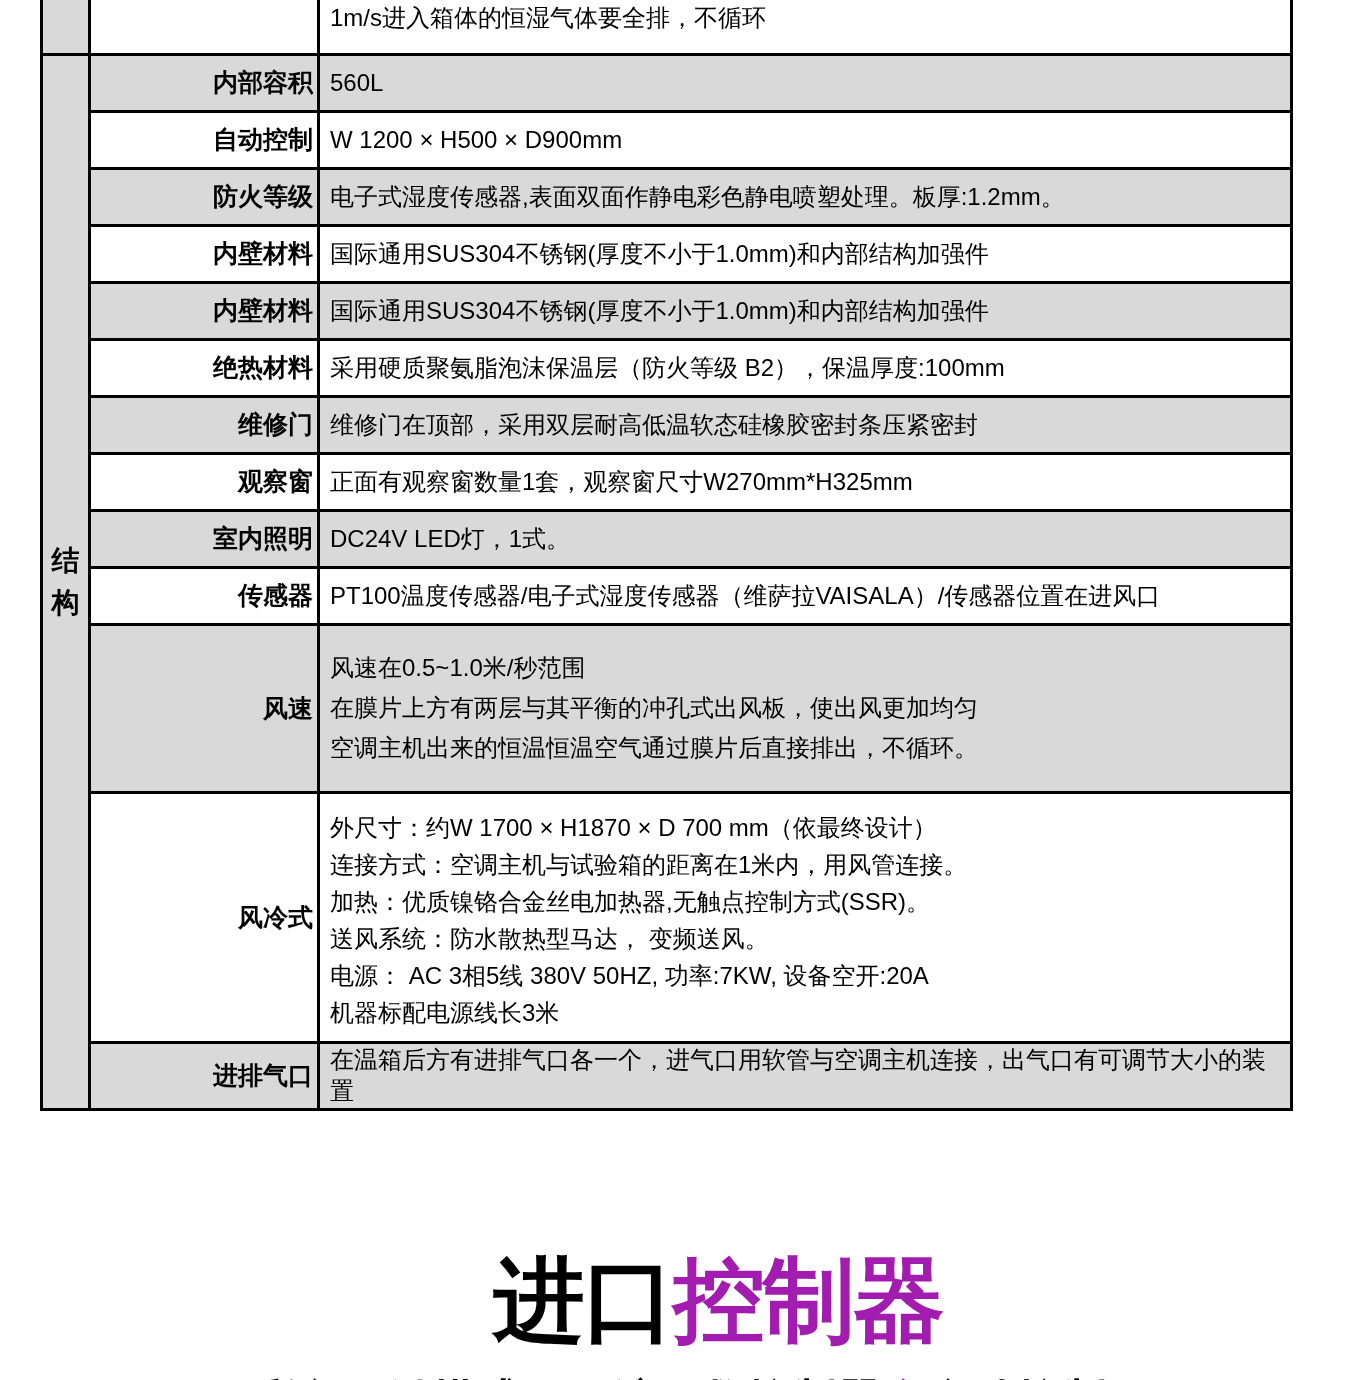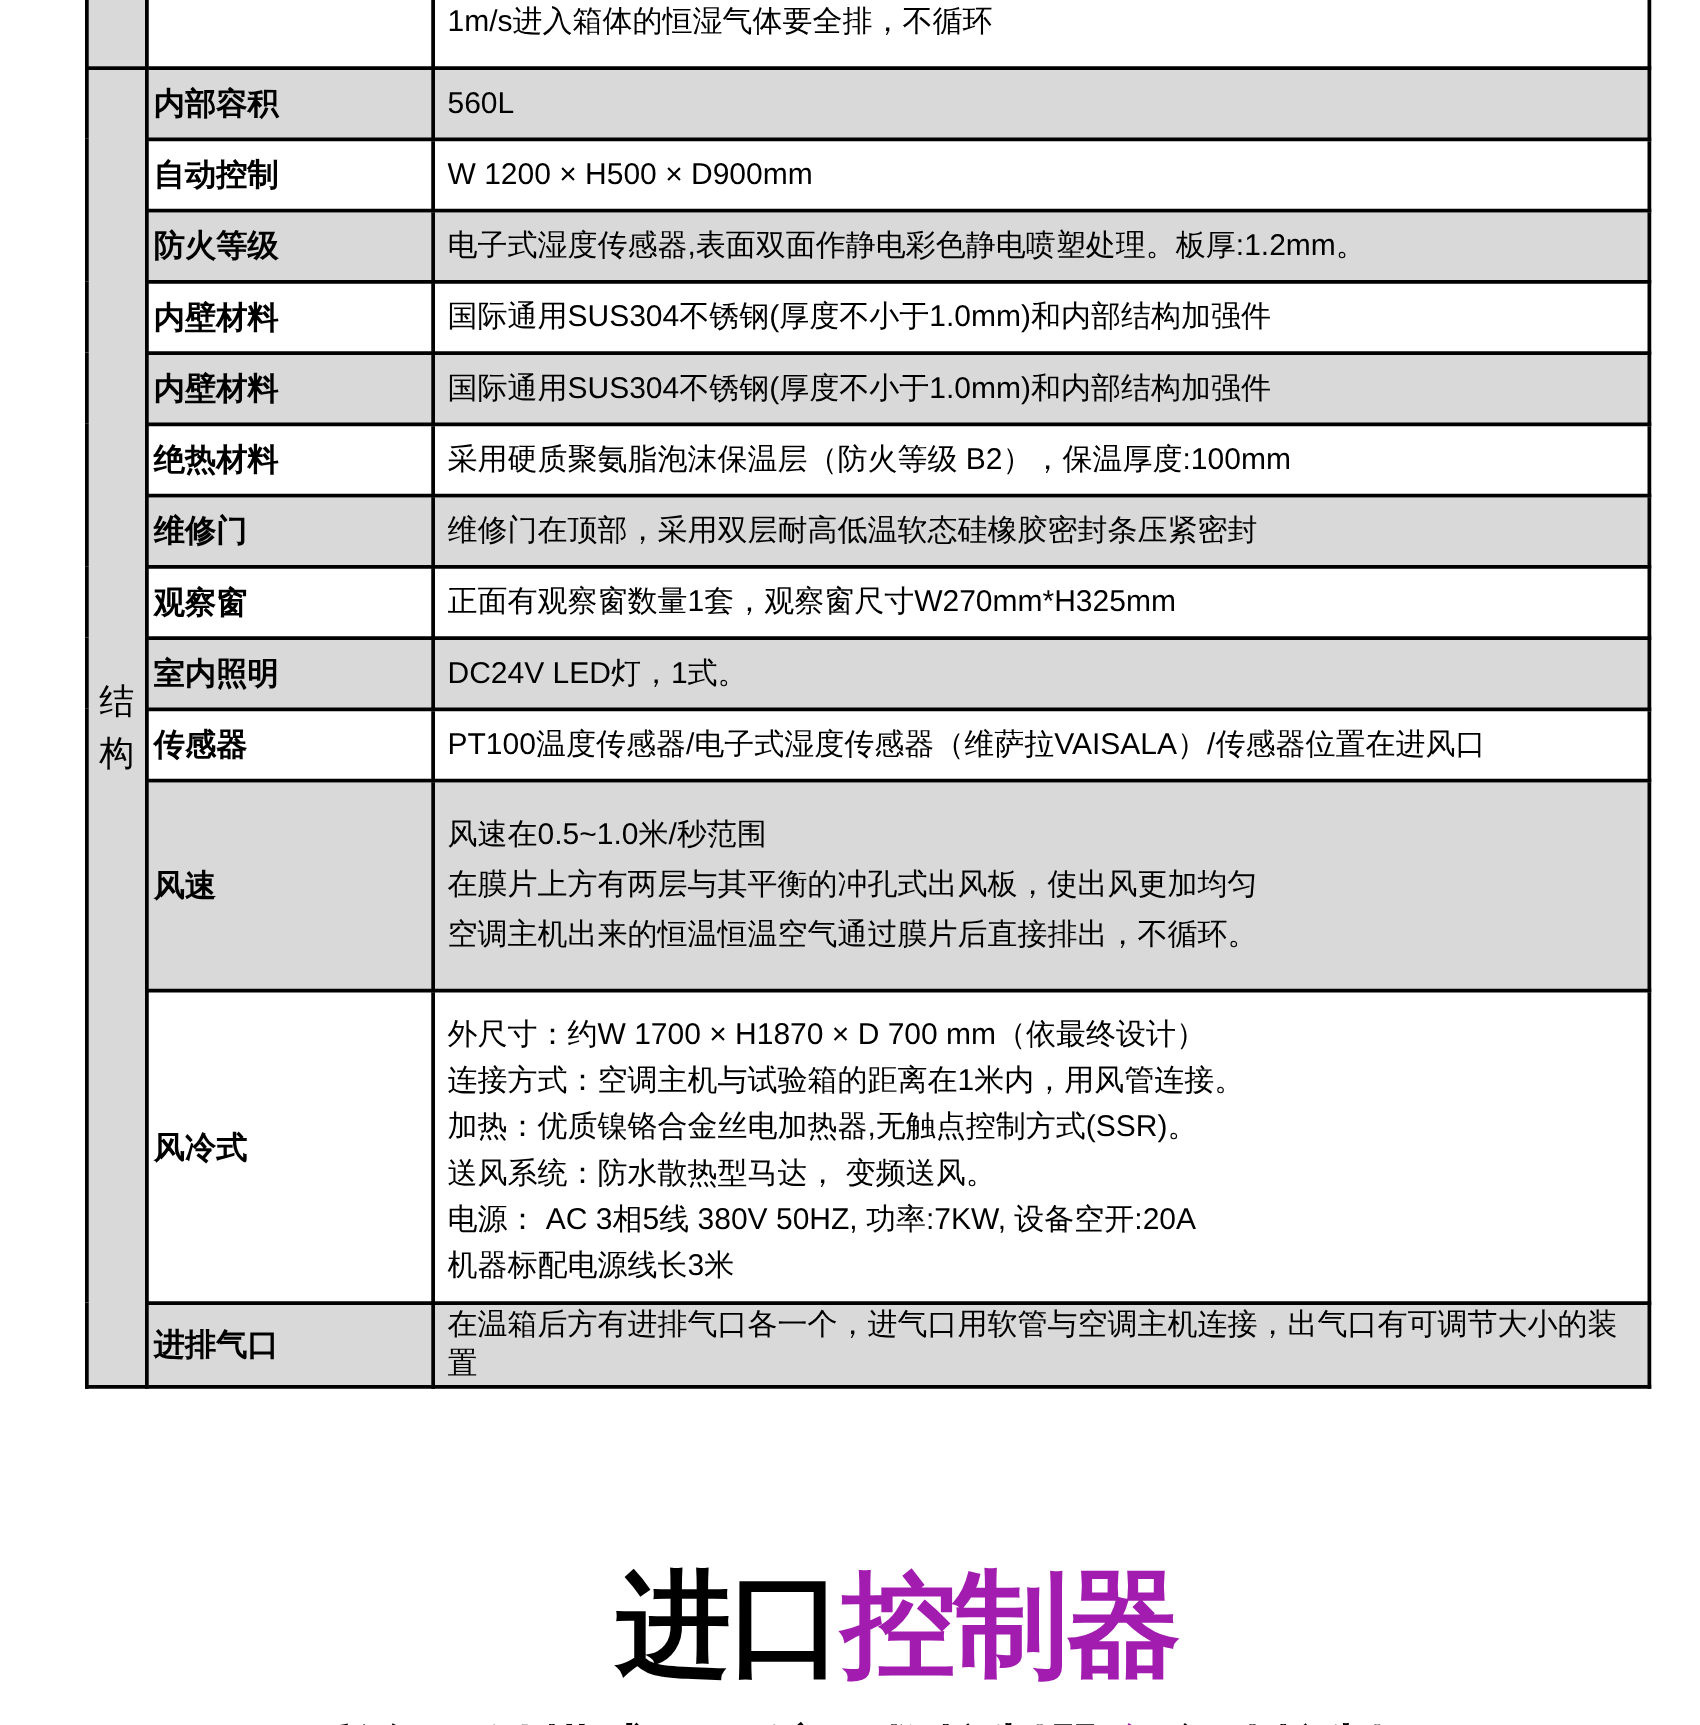--- a/index.html
+++ b/index.html
@@ -7,21 +7,21 @@
     width:1360px; height:1380px;
     background:#ffffff;
     font-family:"Liberation Sans","DejaVu Sans",sans-serif;
     color:#000;
     position:relative;
     overflow:hidden;
   }
 
   
   table.spec {
-    position:absolute; left:68px; top:0;
+    position:absolute; left:40px; top:0;
     width:1250px;
     border-collapse:collapse;
     table-layout:fixed;
   }
   table.spec td {
     border:3px solid #000;
     box-sizing:border-box;
     overflow:hidden;
   }
   col.c-sec { width:48px; }
@@ -31,27 +31,27 @@
   td.sec {
     background:#d9d9d9;
     text-align:center;
     vertical-align:middle;
   }
   .vtext {
     display:inline-block;
     width:1.1em;
     word-break:break-all;
     font-size:28px;
-    font-weight:normal;
+    font-weight:bold;
     line-height:42px;
   }
   td.lbl {
     font-size:25px;
     font-weight:bold;
-    text-align:left;
+    text-align:right;
     vertical-align:middle;
     padding:0 4px;
   }
   td.cnt {
     font-size:24px;
     padding:2px 10px;
     vertical-align:middle;
     white-space:pre-line;
     line-height:36px;
   }

